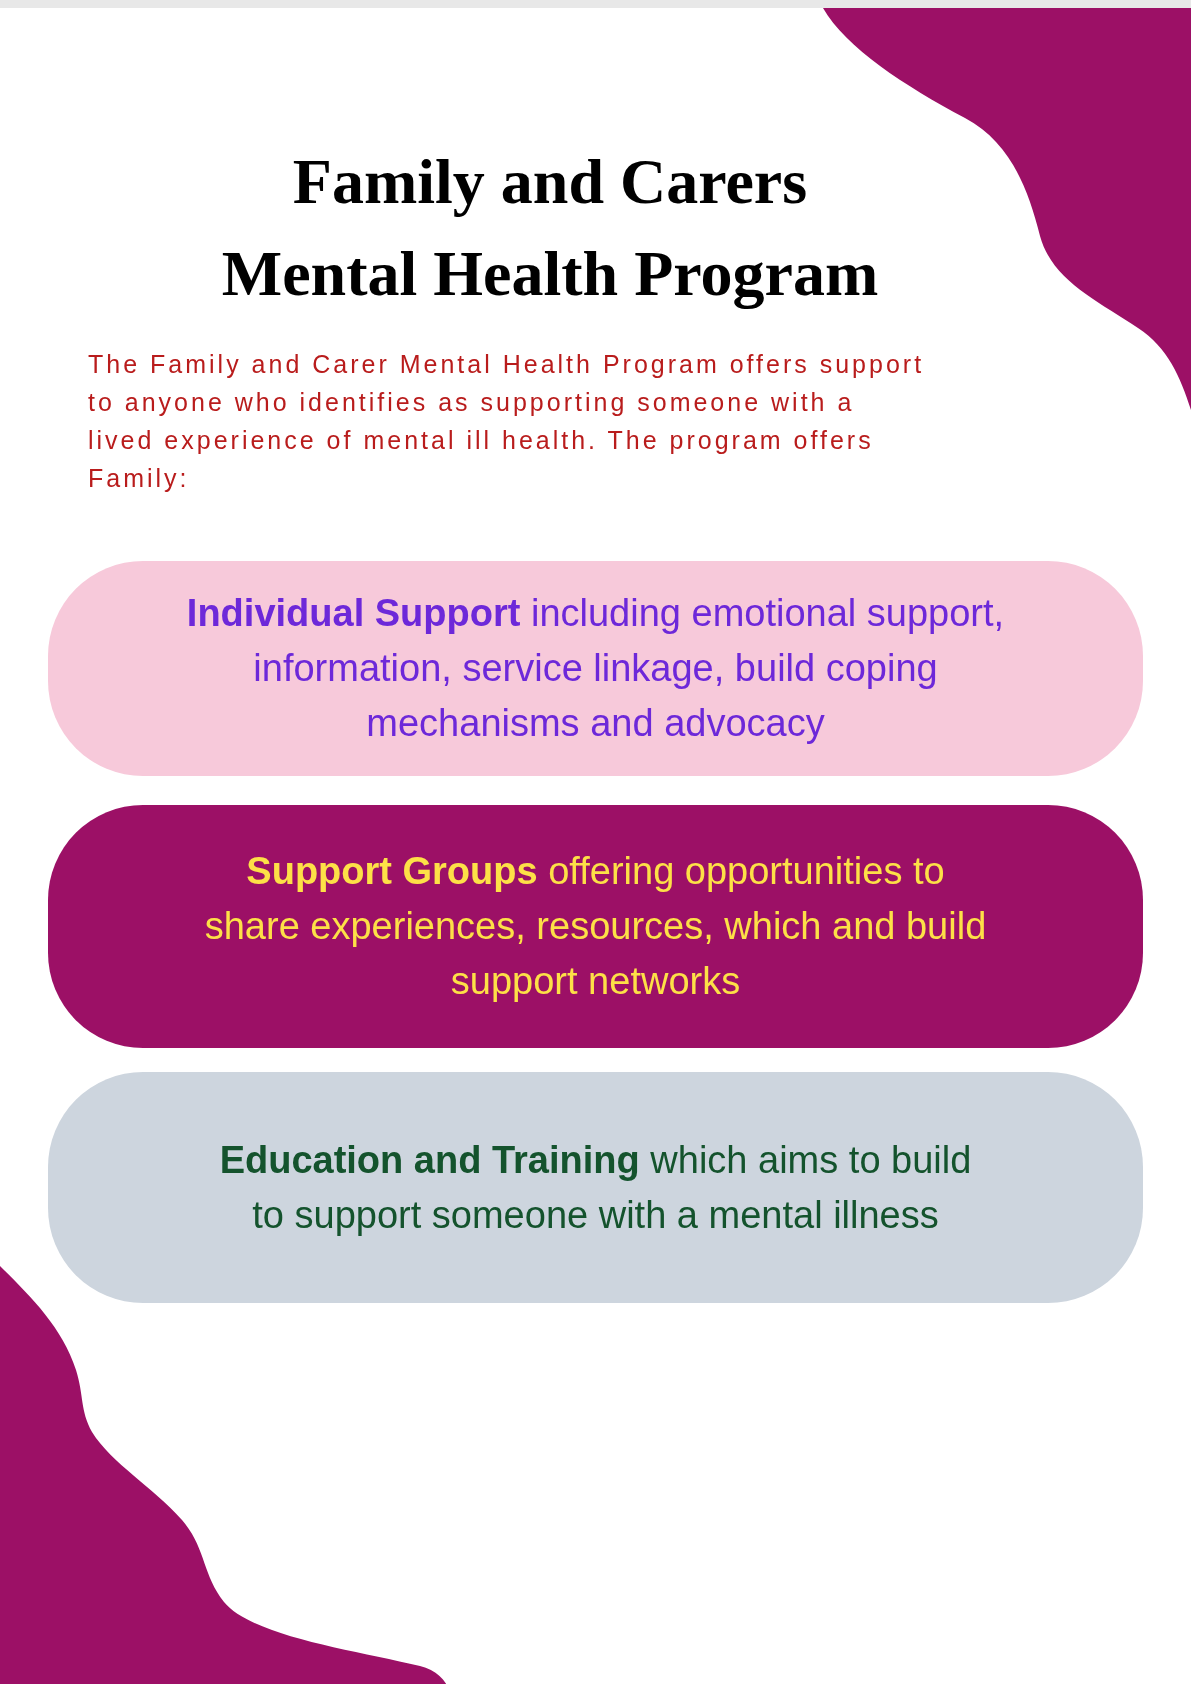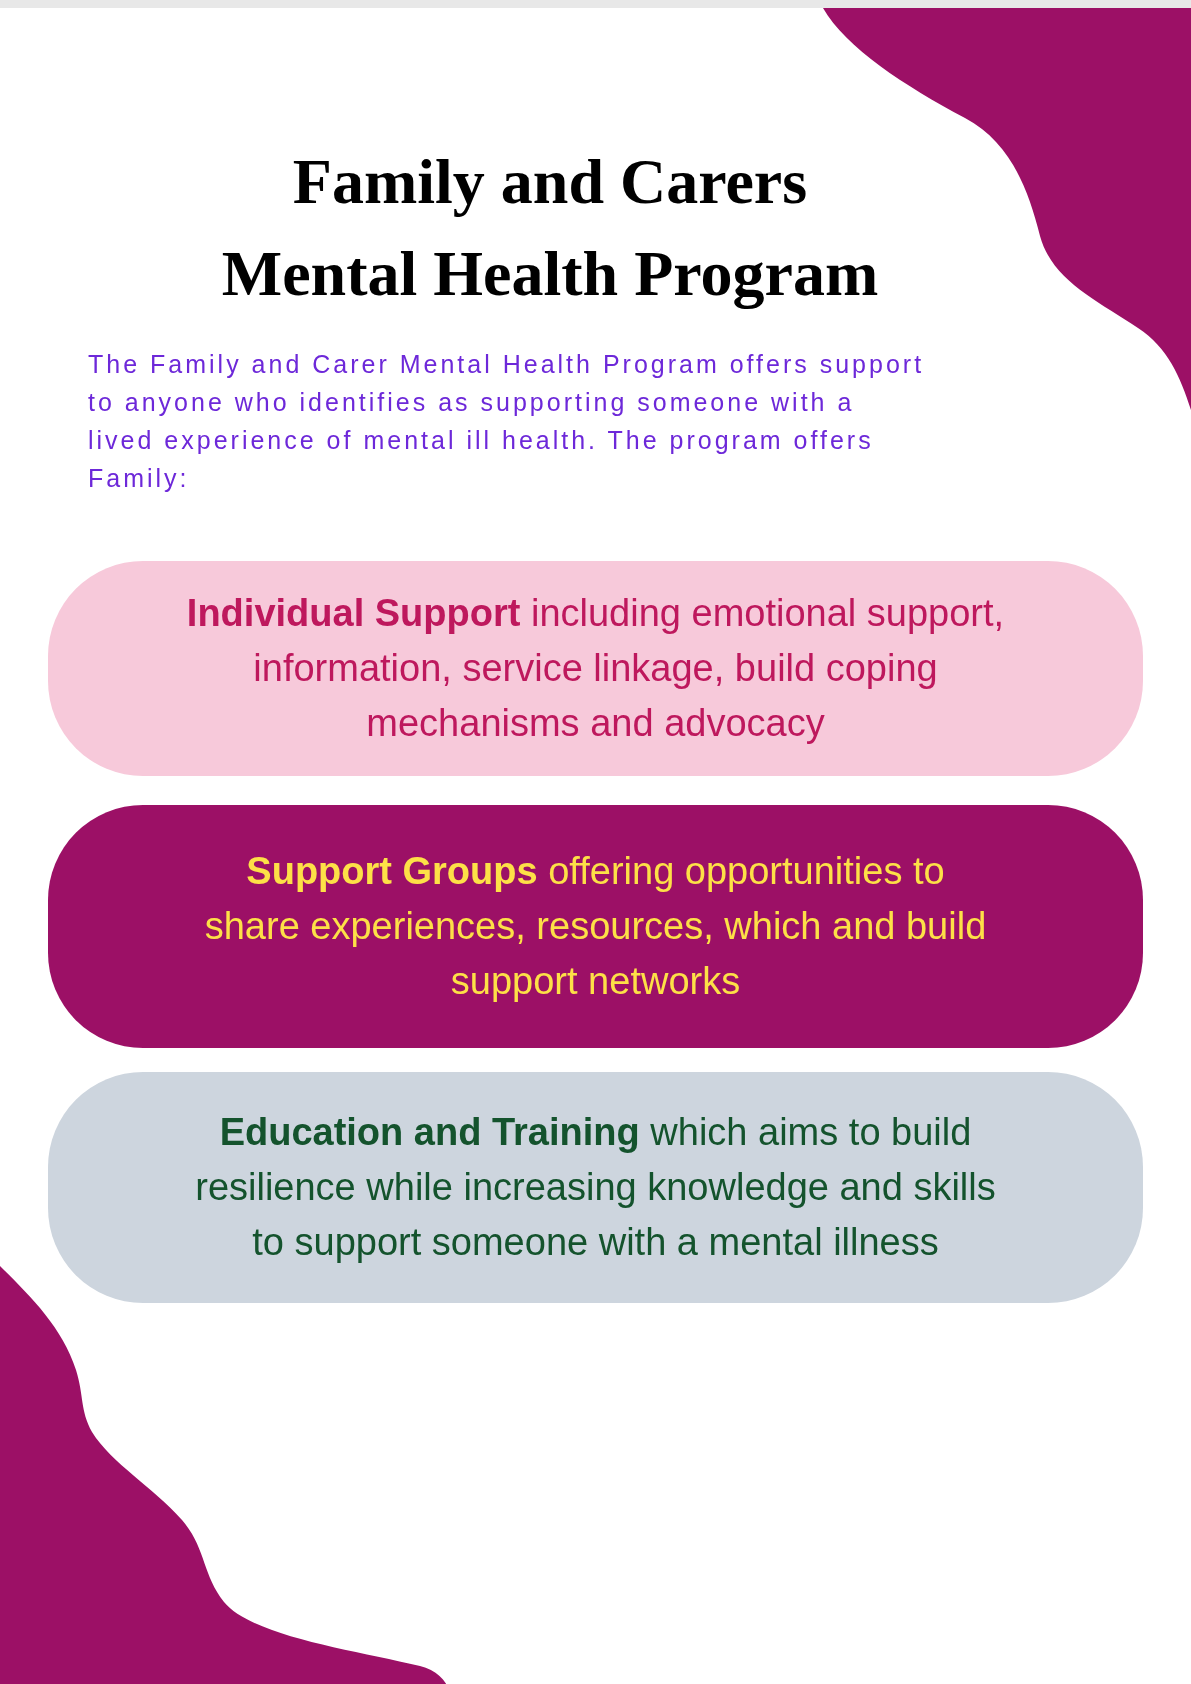--- a/index.html
+++ b/index.html
@@ -18,34 +18,34 @@
     text-align:center;
     font-family:"Liberation Serif", serif;
     font-weight:700;
     font-size:64px;line-height:92px;
     color:#000000;
     z-index:2;
   }
   .intro{
     position:absolute;left:88px;top:337px;width:980px;
     font-size:25px;line-height:38px;letter-spacing:3px;
-    color:#6d28d9;
+    color:#b91c1c;
     z-index:2;
   }
   .card{
     position:absolute;left:48px;width:1095px;
     border-radius:95px;
     display:flex;flex-direction:column;justify-content:center;
     text-align:center;
     font-size:38px;line-height:55px;
     z-index:1;
   }
   .card .line{white-space:nowrap;}
   .card strong{font-weight:700;}
-  .card-individual{top:553px;height:215px;background:#F7C9DA;color:#be185d;}
+  .card-individual{top:553px;height:215px;background:#F7C9DA;color:#6d28d9;}
   .card-groups{top:797px;height:243px;background:#9C1066;color:#fde047;}
   .card-education{top:1064px;height:231px;background:#CDD5DE;color:#14532d;}
 </style>
 </head>
 <body>
 
 <div class="poster">
 
   <svg class="blobs" viewBox="0 0 1191 1684" xmlns="http://www.w3.org/2000/svg">
     <path class="blob" d="M 823,0
@@ -83,17 +83,16 @@
   </div>
 
   <div class="card card-groups">
     <div class="line"><strong>Support Groups</strong><span> offering opportunities to</span></div>
     <div class="line">share experiences, resources, which and build</div>
     <div class="line">support networks</div>
   </div>
 
   <div class="card card-education">
     <div class="line"><strong>Education and Training</strong><span> which aims to build</span></div>
-    <div class="line">resilience while increasing knowledge and skills</div>
     <div class="line">to support someone with a mental illness</div>
   </div>
 
 </div>
 
 </body></html>

